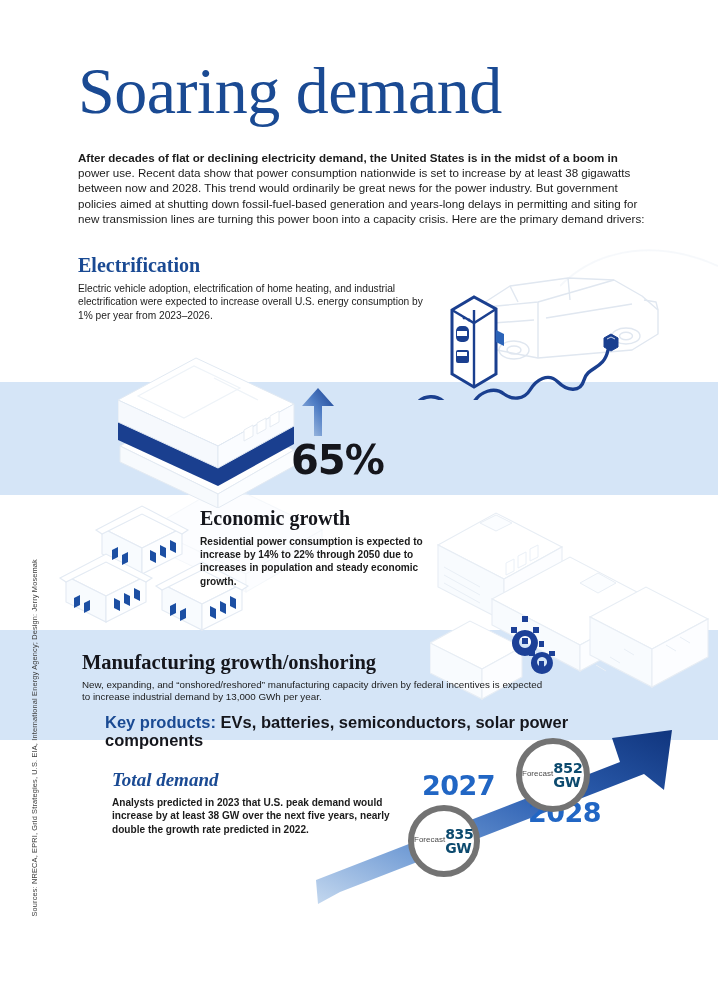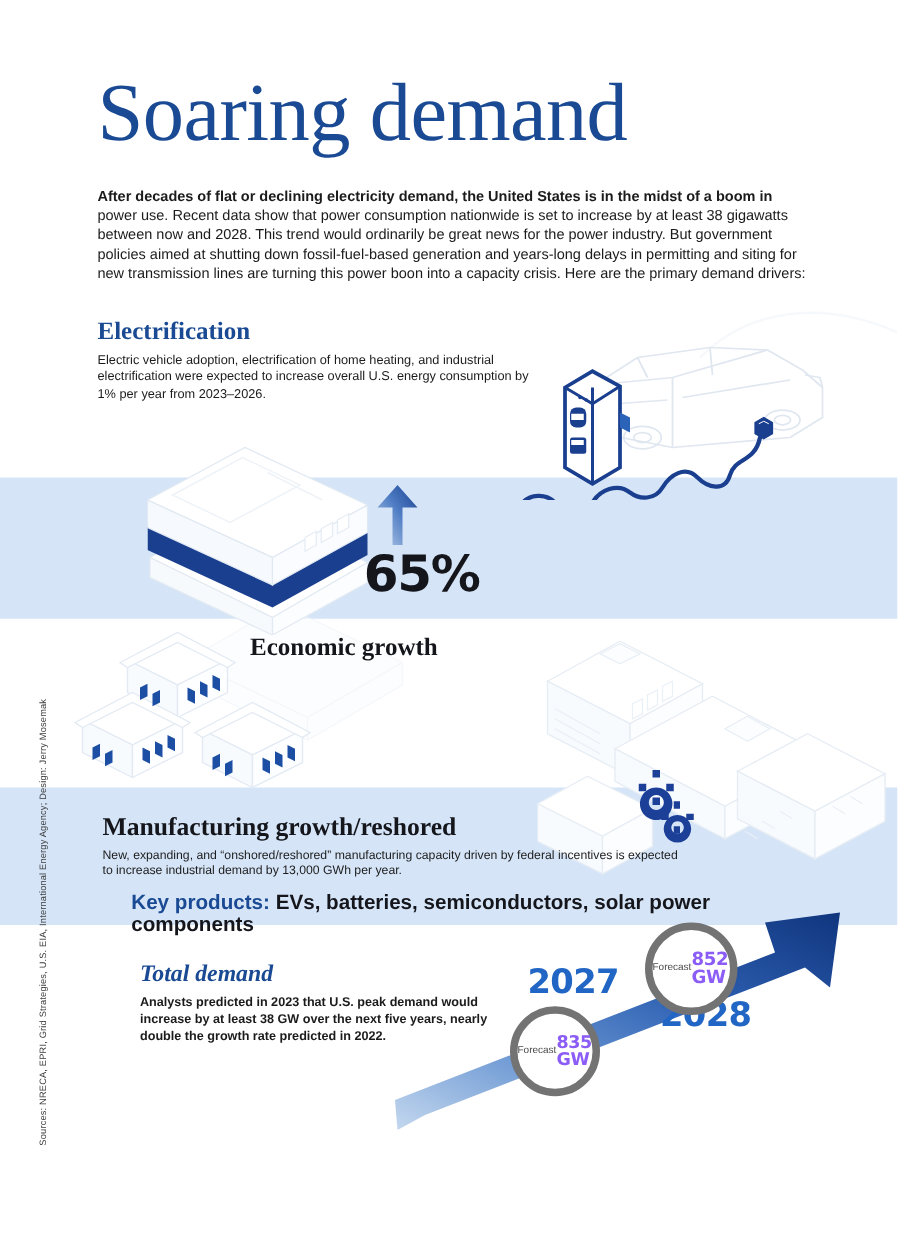--- a/index.html
+++ b/index.html
@@ -82,21 +82,21 @@
   #yr2027{left:422px;top:770px;font-size:27px;}
   #yr2028{left:528px;top:797px;font-size:27px;}
 
   
   .bubble{position:absolute;border:6px solid #737373;background:#ffffff;
     border-radius:50%;z-index:7;display:flex;
     align-items:center;justify-content:center;}
   #bubble2027{left:408px;top:805px;width:60px;height:60px;}
   #bubble2028{left:516px;top:738px;width:62px;height:62px;}
   .bubble .fc-lbl{font-size:8px;color:#4a4a4a;line-height:1;margin-bottom:2px;}
-  .bubble .fc-val{font-size:14px;font-weight:bold;color:#8b5cf6;line-height:1;
+  .bubble .fc-val{font-size:14px;font-weight:bold;color:#0c4a6e;line-height:1;
     font-family:"DejaVu Sans", sans-serif;letter-spacing:-.3px;}
   #bubble2028 .fc-val{font-size:14.5px;}
 </style>
 </head>
 <body>
 
 <div class="page">
 
   <div class="band band-1"></div>
   <div class="band band-2"></div>
@@ -297,24 +297,25 @@
 
   <div id="electrification">
     <div class="sec-title">Electrification</div>
     <div class="sec-body">Electric vehicle adoption, electrification of home heating, and industrial electrification were expected to increase overall U.S. energy consumption by 1% per year from 2023–2026.</div>
   </div>
 
   <div class="stat65">65%</div>
 
   <div id="econgrowth">
     <div class="sec-title">Economic growth</div>
+    <div class="sec-body">Residential power consumption is expected to increase by 14% to 22% through 2050 due to increases in population and steady economic growth.</div>
   </div>
 
   <div id="manufacturing">
-    <div class="sec-title">Manufacturing growth/reshored</div>
+    <div class="sec-title">Manufacturing growth/onshoring</div>
     <div class="sec-body">New, expanding, and “onshored/reshored” manufacturing capacity driven by federal incentives is expected to increase industrial demand by 13,000 GWh per year.</div>
     <div class="keyline"><span class="kp">Key products:</span><span> EVs, batteries, semiconductors, solar power components</span></div>
   </div>
 
   <div id="totaldemand">
     <div class="sec-title">Total demand</div>
     <div class="sec-body">Analysts predicted in 2023 that U.S. peak demand would increase by at least 38 GW over the next five years, nearly double the growth rate predicted in 2022.</div>
   </div>
 
   <div class="yr" id="yr2027">2027</div>

